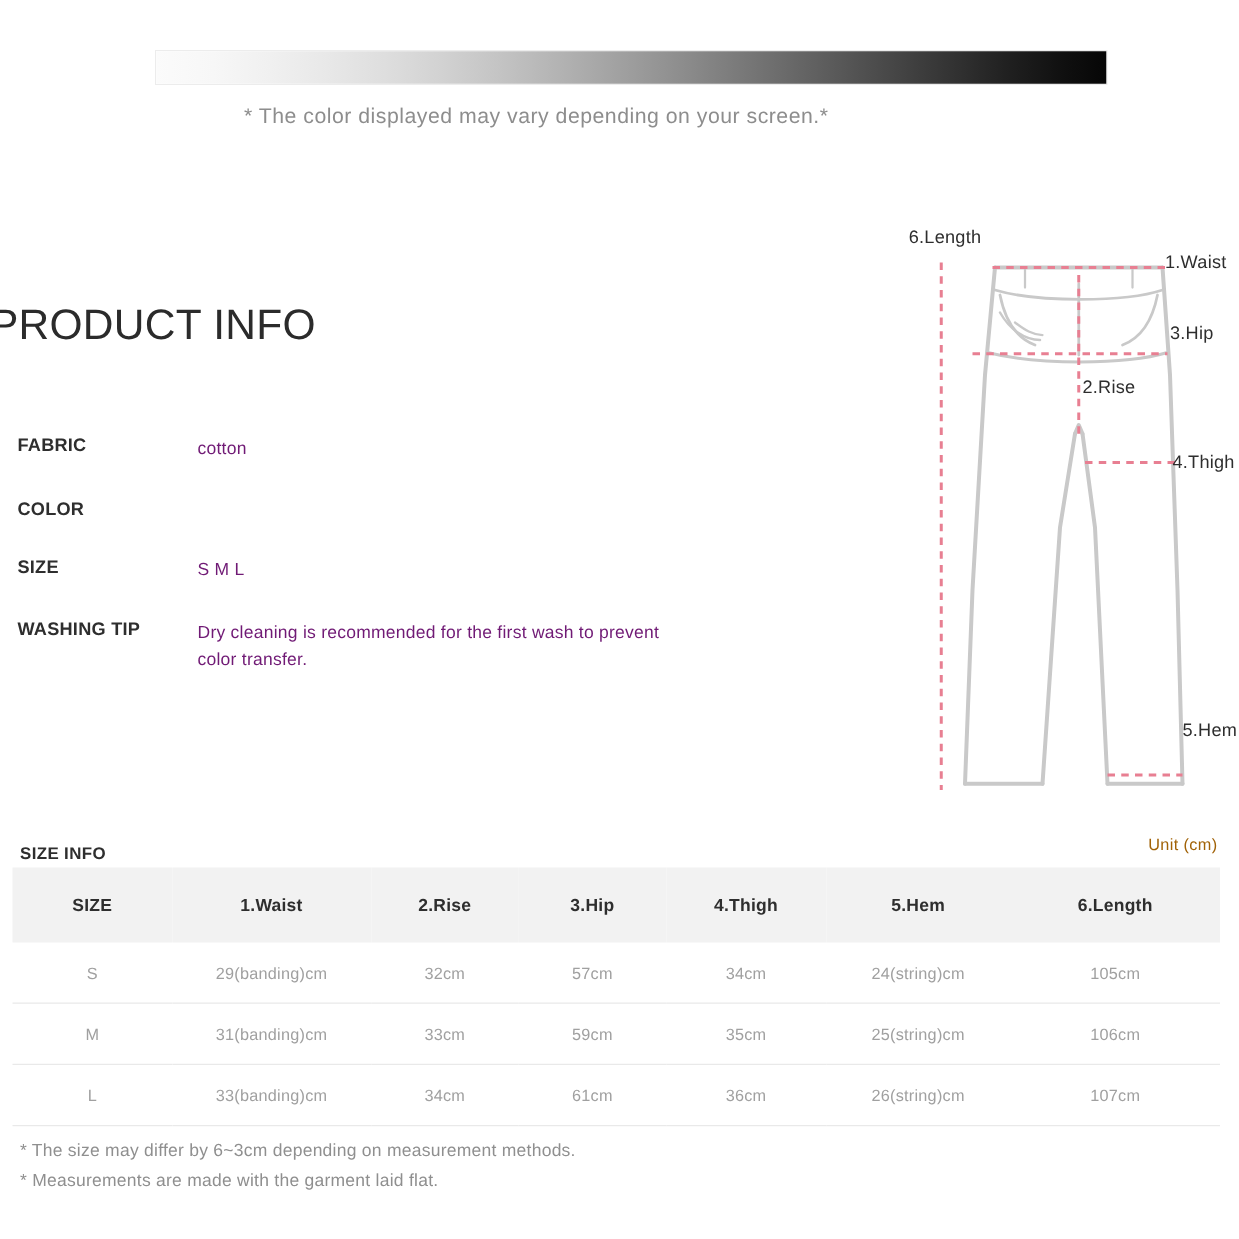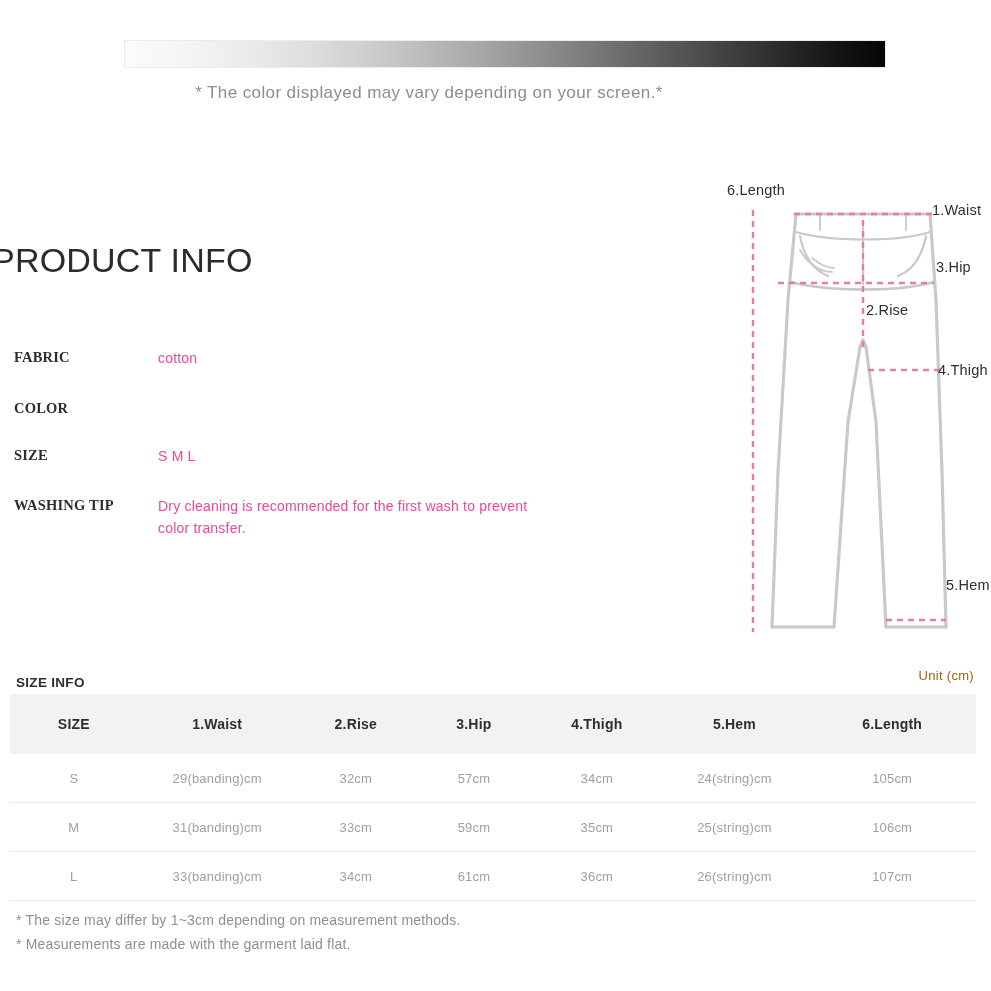--- a/index.html
+++ b/index.html
@@ -71,25 +71,24 @@
     margin-bottom: 29px;
   }
   .spec-key {
     width: 144px;
     flex: 0 0 144px;
     font-size: 14.5px;
     font-weight: 700;
     color: #2e2e2e;
     letter-spacing: 0.2px;
     padding-top: 1px;
-    font-family: Liberation Serif, serif;
   }
   .spec-val {
     font-size: 14px;
-    color: #ec4899;
+    color: #701a75;
     line-height: 1.55;
     letter-spacing: 0.2px;
   }
 
   
   .diagram {
     position: absolute;
     left: 700px;
     top: 172px;
     width: 291px;
@@ -304,15 +303,15 @@
       <td>34cm</td>
       <td>61cm</td>
       <td>36cm</td>
       <td>26(string)cm</td>
       <td>107cm</td>
     </tr>
   </tbody>
 </table>
 
 <div class="footnotes">
-  <div class="footnote">* The size may differ by 1~3cm depending on measurement methods.</div>
+  <div class="footnote">* The size may differ by 6~3cm depending on measurement methods.</div>
   <div class="footnote">* Measurements are made with the garment laid flat.</div>
 </div>
 
 </body></html>

